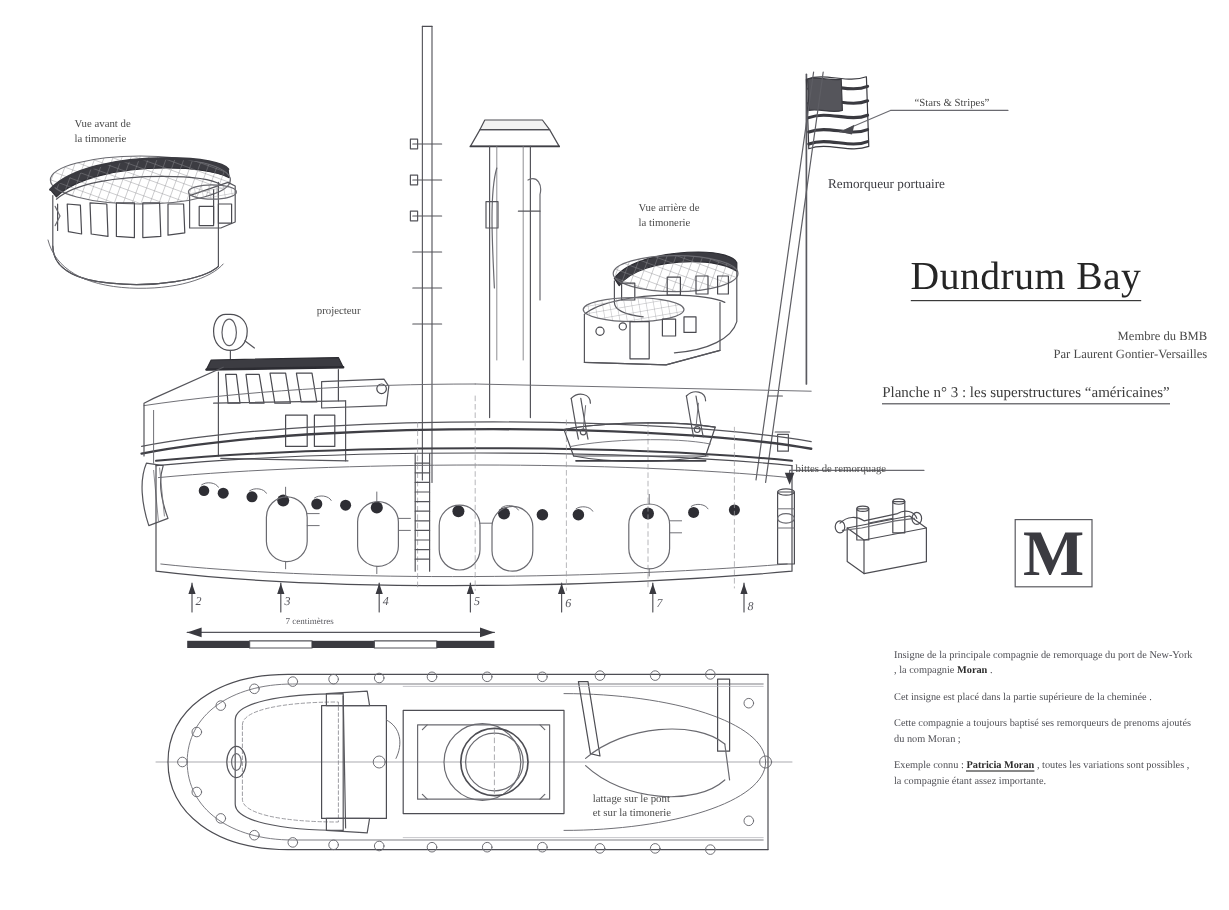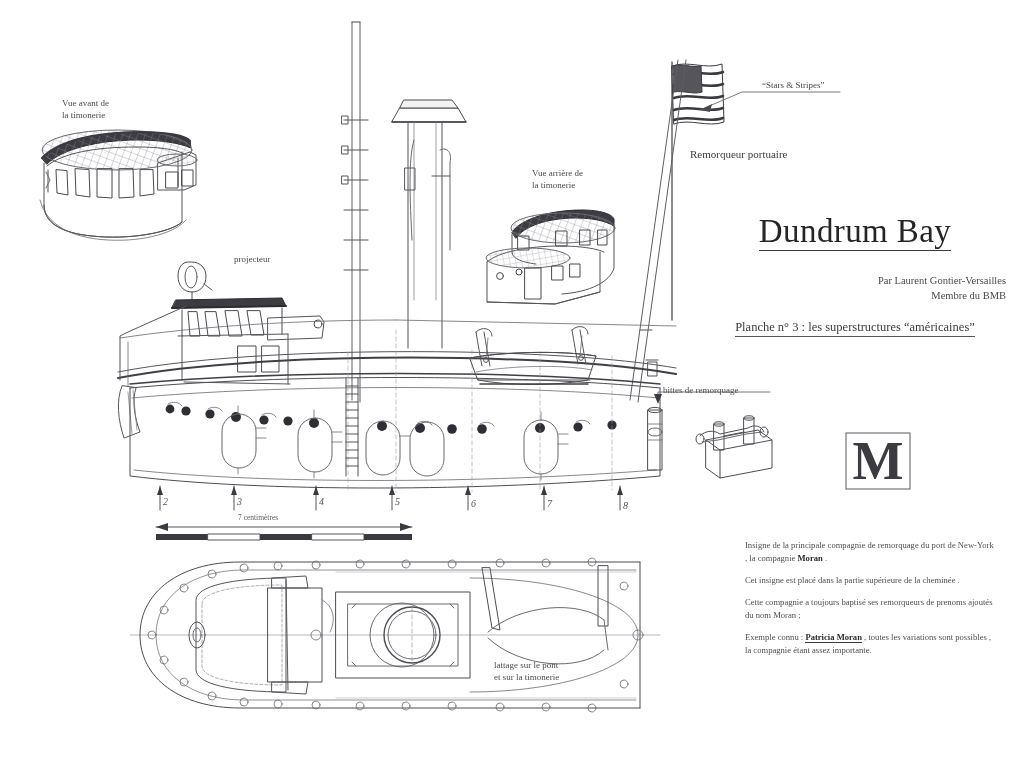--- a/index.html
+++ b/index.html
@@ -437,33 +437,33 @@
   </svg>
 
   <svg id="moran-logo" viewBox="0 0 66 58">
     <rect x="1" y="1" width="64" height="56" fill="#ffffff" stroke="#5a5a60" stroke-width="1"></rect>
     <text x="33" y="47" text-anchor="middle" font-family="Liberation Serif, serif" font-size="54" font-weight="bold" fill="#3b3b41">M</text>
   </svg>
 
   <div id="title-block">
     <div id="main-title">Dundrum Bay</div>
     <div id="byline">
+      <div>Membre  du BMB</div>
       <div>Par Laurent Gontier-Versailles</div>
-      <div>Membre  du BMB</div>
     </div>
     <div id="plate-line">Planche n° 3 : les superstructures “américaines”</div>
   </div>
 
   <div class="lbl s9" style="left:62px;top:98px;">Vue avant de
 la timonerie</div>
 
   <div class="lbl s9" style="left:532px;top:168px;">Vue arrière de
 la timonerie</div>
 
-  <div class="lbl s9" style="left:234px;top:254px;">projecteur</div>
+  <div class="lbl s9" style="left:264px;top:254px;">projecteur</div>
 
   <div class="lbl s9" style="left:762px;top:80px;">“Stars &amp; Stripes”</div>
 
   <div class="lbl s11" style="left:690px;top:147px;color:#3c3c42;font-family:Liberation Serif, serif;">Remorqueur portuaire</div>
 
   <div class="lbl s9" style="left:663px;top:385px;">bittes de remorquage</div>
 
   <div class="lbl s9" style="left:494px;top:660px;">lattage sur le pont
 et sur la timonerie</div>
 

